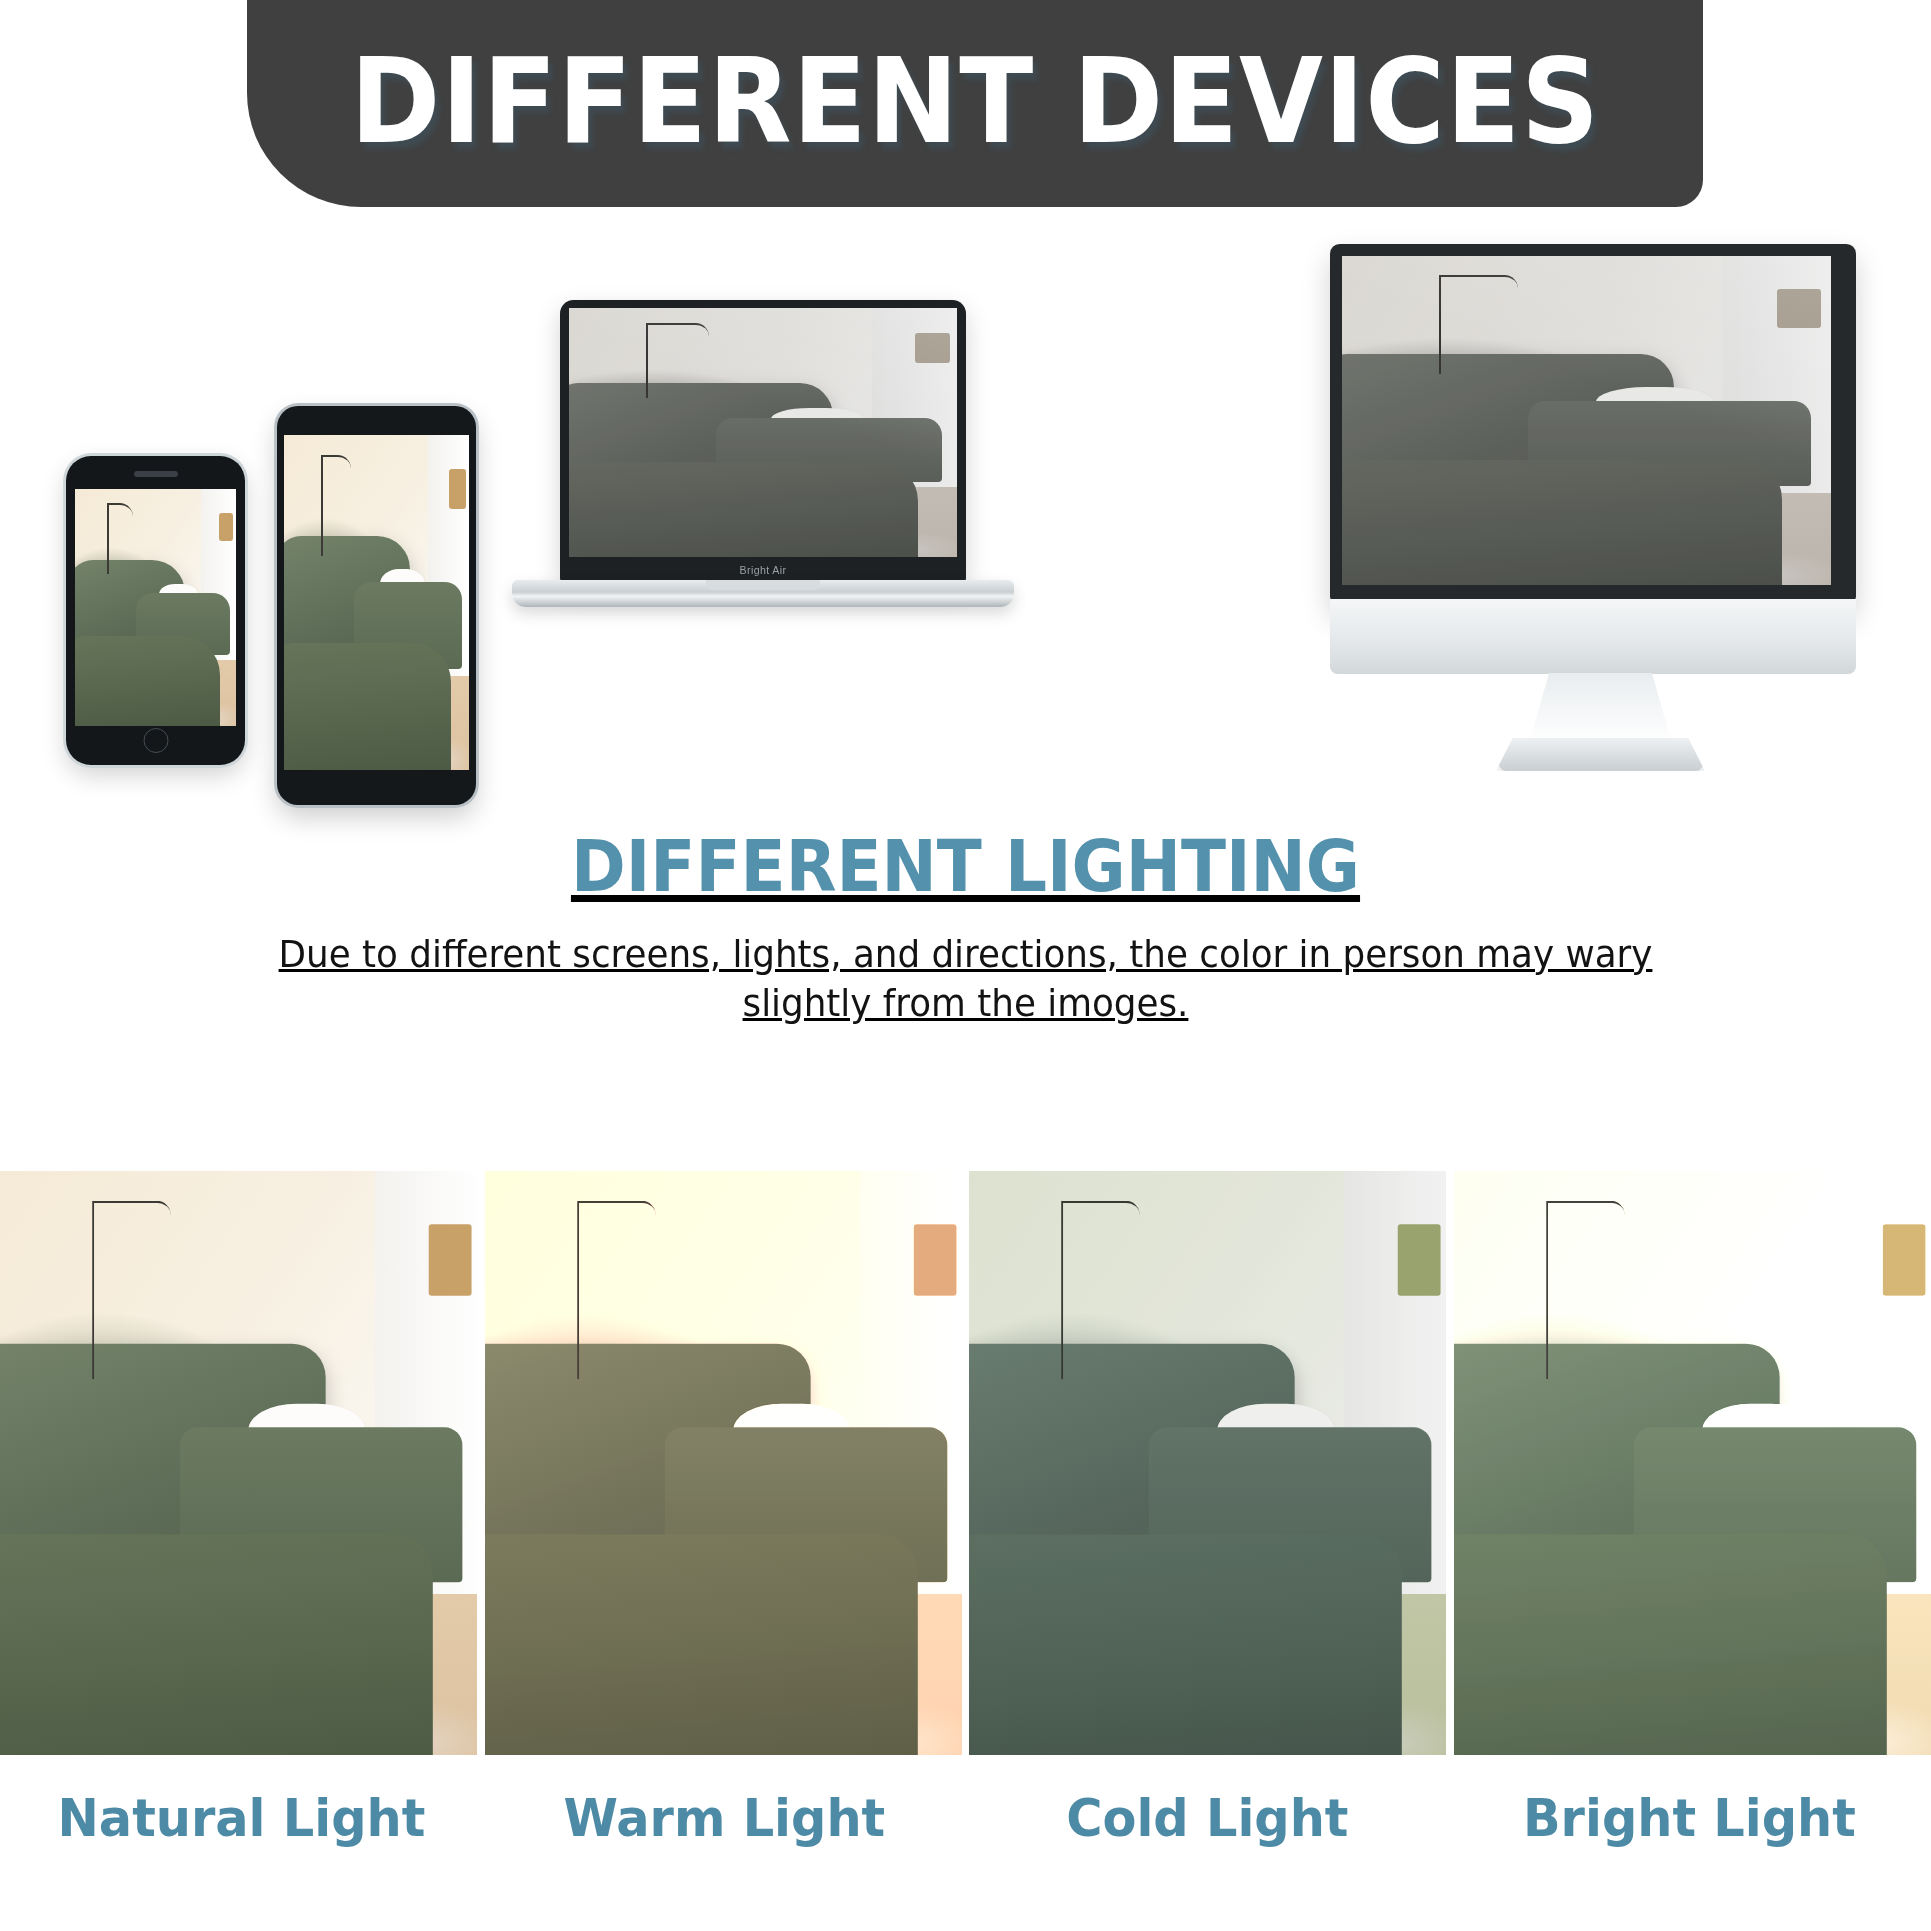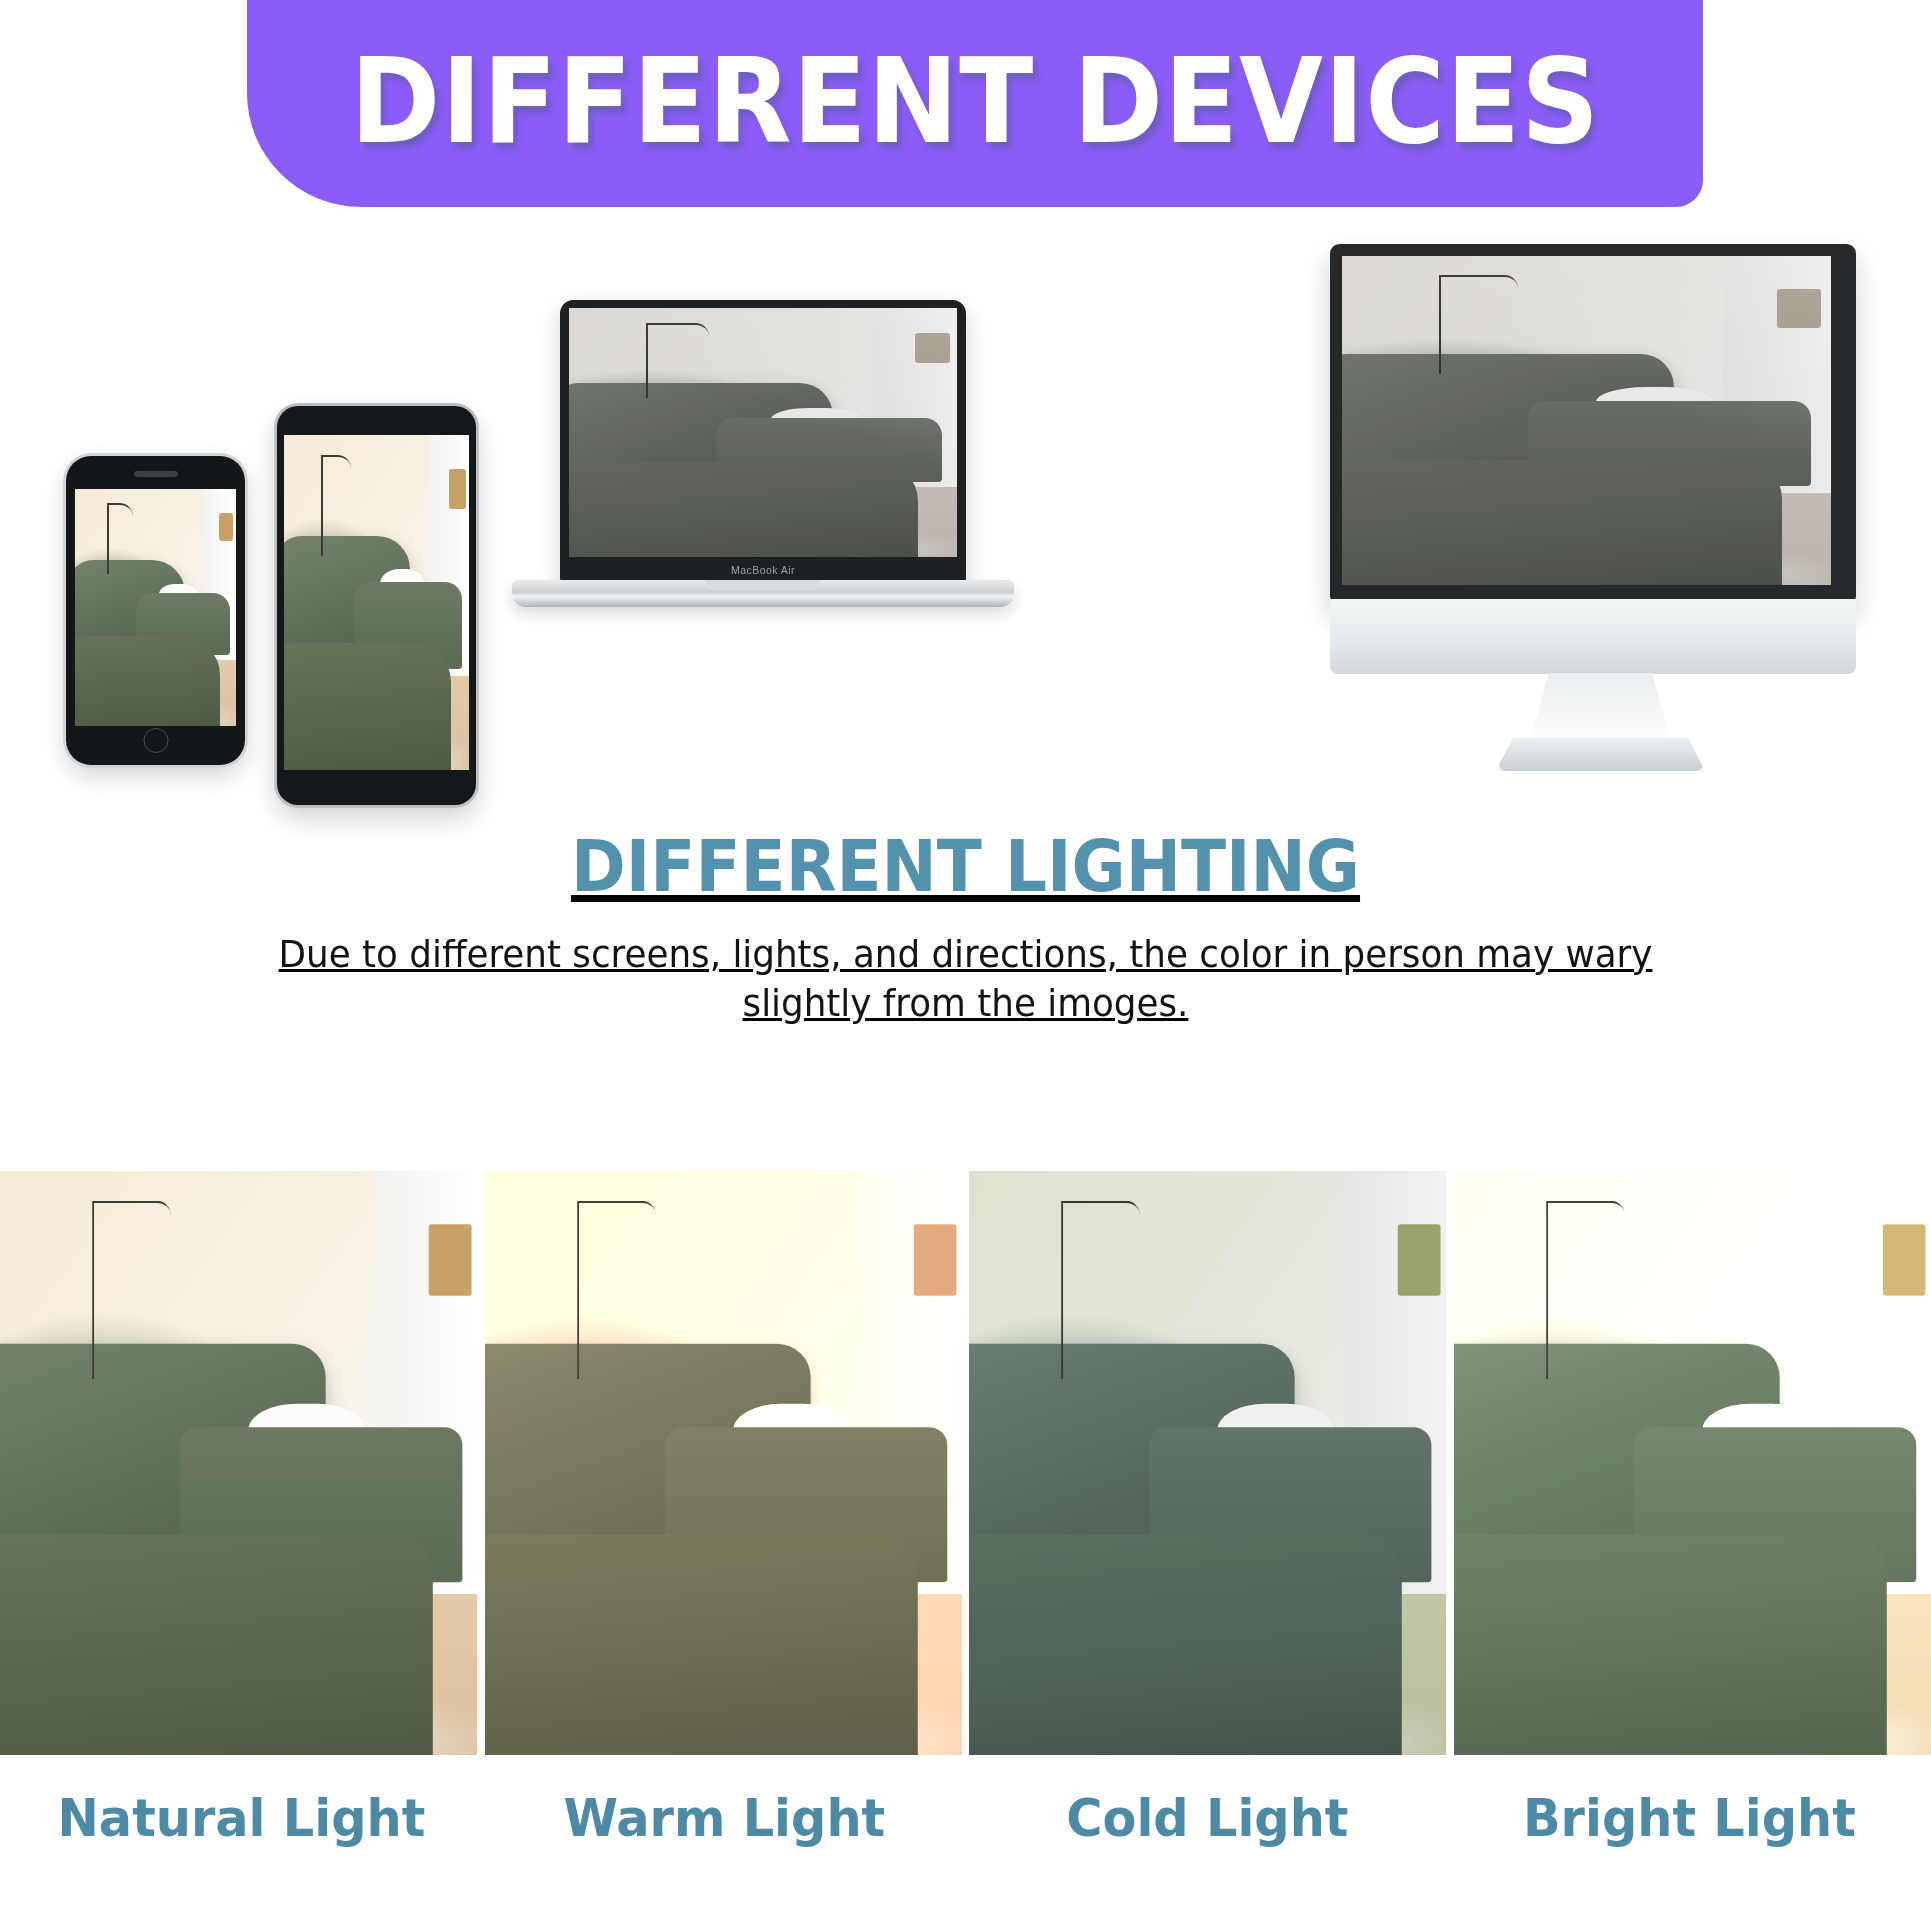--- a/index.html
+++ b/index.html
@@ -8,21 +8,21 @@
     background:#ffffff;
     font-family:"Liberation Sans", sans-serif;
     position:relative;
     overflow:hidden;
   }
 
   
   .banner{
     position:absolute;
     left:247px; top:0; width:1456px; height:207px;
-    background:#8b5cf6;
+    background:#404040;
     border-bottom-left-radius:114px;
     border-bottom-right-radius:27px;
     display:flex; align-items:center; justify-content:center;
   }
   .banner-title{
     font-family:"DejaVu Sans", sans-serif;
     font-weight:bold;
     font-size:118px;
     letter-spacing:1px;
     color:#ffffff;
@@ -261,21 +261,21 @@
       <div class="screen">
         <div class="photo tone-dark">
           <div class="lamp"></div>
           <div class="table"></div>
           <div class="tableleg"></div>
           <div class="shelfbox"></div>
           <div class="armrest"></div>
         </div>
         <div class="glare"></div>
       </div>
-      <div class="brand">MacBook Air</div>
+      <div class="brand">Bright Air</div>
     </div>
     <div class="base"></div>
     <div class="notch"></div>
   </div>
 
   <div class="imac">
     <div class="lid">
       <div class="screen">
         <div class="photo tone-dark">
           <div class="lamp"></div>

